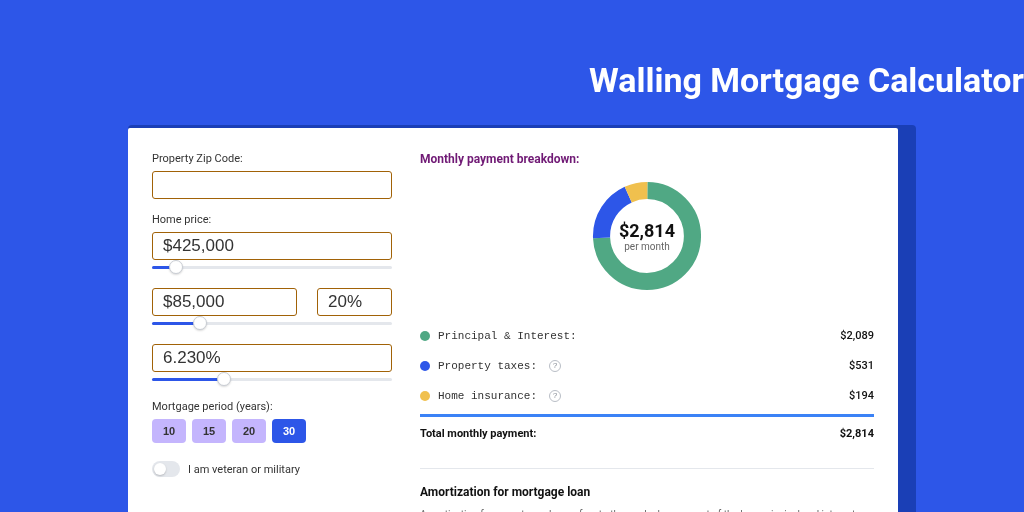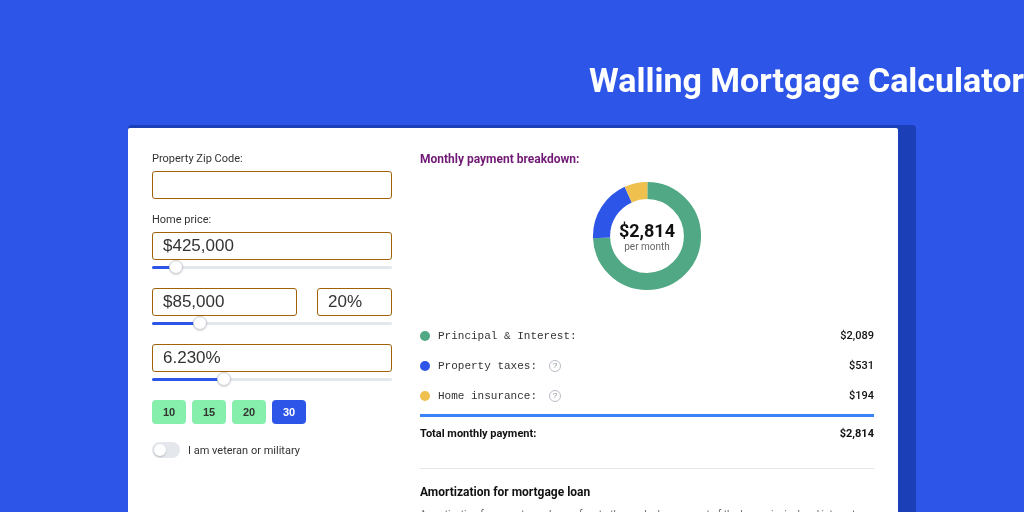--- a/index.html
+++ b/index.html
@@ -69,21 +69,21 @@
   .slider-track { position: absolute; top: 4px; left: 0; right: 0; height: 3px; background: #e4e7ec; border-radius: 2px; }
   .slider-fill { position: absolute; top: 4px; left: 0; height: 3px; background: #2d56e8; border-radius: 2px; }
   .slider-thumb {
     position: absolute; top: -2px; width: 14px; height: 14px;
     background: #fff; border: 1px solid #c9cdd4; border-radius: 50%;
     box-shadow: 0 1px 2px rgba(0,0,0,0.15);
     transform: translateX(-50%);
   }
   .period-btns { display: flex; gap: 6px; }
   .period-btn {
-    width: 34px; height: 24px; border: none; background: #86efac;
+    width: 34px; height: 24px; border: none; background: #c4b5fd;
     border-radius: 4px; font-size: 11px; font-weight: 600; color: #333;
     cursor: pointer;
   }
   .period-btn.active { background: #2d56e8; color: #fff; }
   .toggle-row { display: flex; align-items: center; gap: 8px; margin-top: 18px; }
   .toggle {
     width: 28px; height: 16px; background: #e4e7ec; border-radius: 10px;
     position: relative; cursor: pointer;
   }
   .toggle::after {
@@ -169,20 +169,21 @@
     <div class="form-group">
       <input class="input" type="text" value="6.230%" style="">
       <div class="slider-wrap">
         <div class="slider-track"></div>
         <div class="slider-fill" style="width:30%;"></div>
         <div class="slider-thumb" style="left:30%;"></div>
       </div>
     </div>
 
     <div class="form-group">
+      <label class="form-label">Mortgage period (years):</label>
       <div class="period-btns">
         <button class="period-btn">10</button>
         <button class="period-btn">15</button>
         <button class="period-btn">20</button>
         <button class="period-btn active">30</button>
       </div>
     </div>
 
     <div class="toggle-row">
       <div class="toggle"></div>

